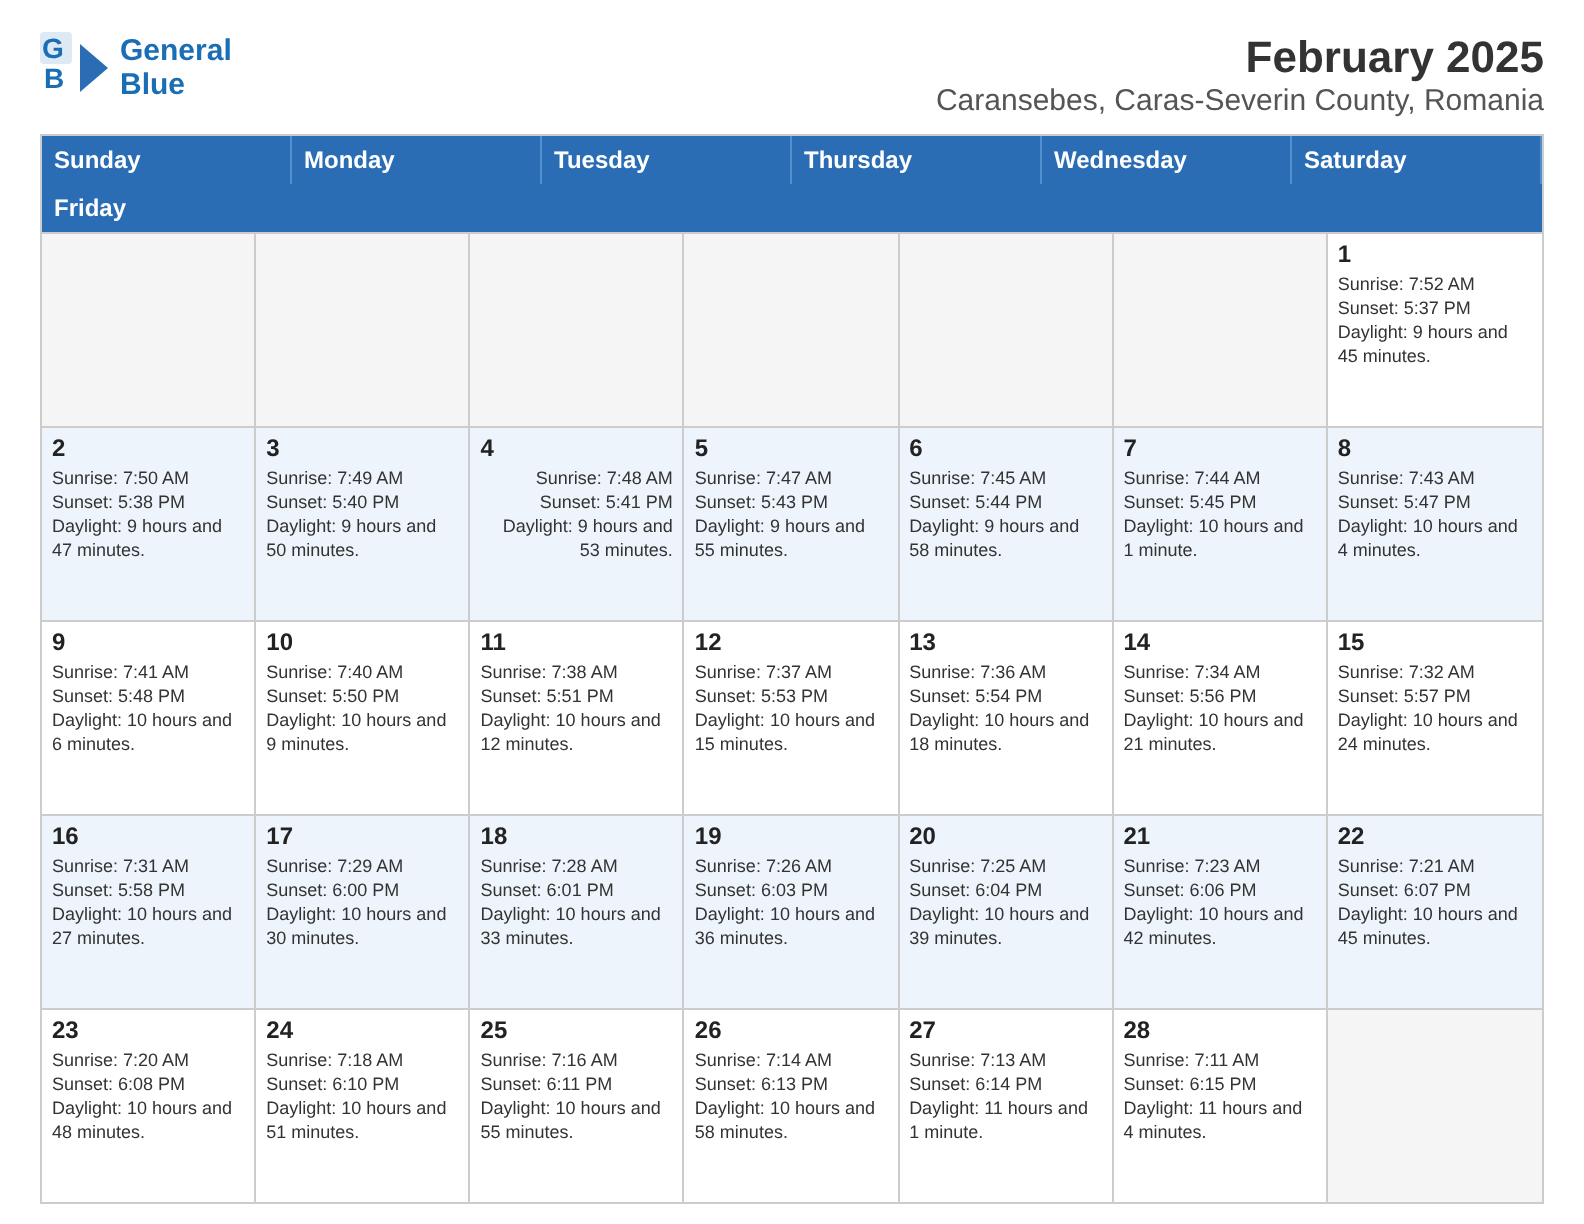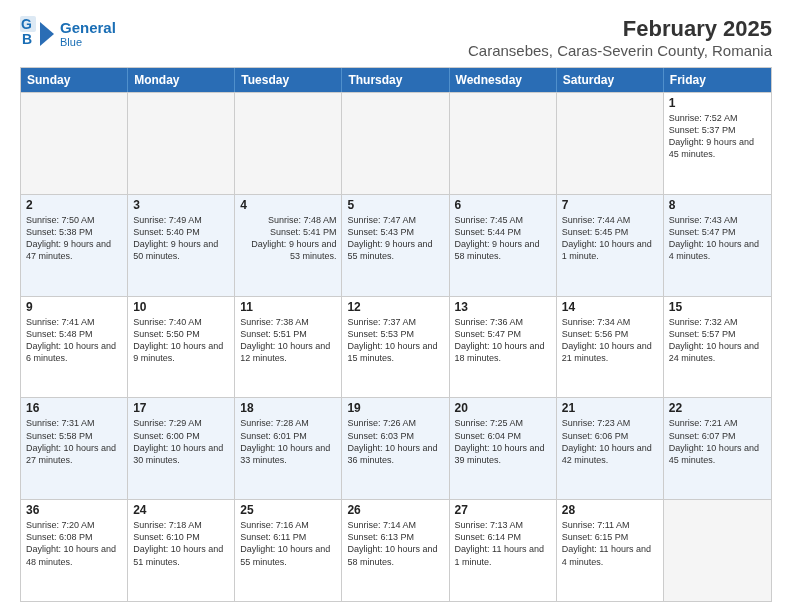--- a/index.html
+++ b/index.html
@@ -40,21 +40,21 @@
       color: #555;
     }
     .calendar {
       flex: 1;
       display: flex;
       flex-direction: column;
       border: 1px solid #ccc;
     }
     .cal-header {
       display: grid;
-      grid-template-columns: repeat(7, 1fr);
+      grid-template-columns: repeat(6, 1fr);
       background: #2a6db5;
     }
     .cal-header-cell {
       color: #fff;
       font-weight: bold;
       font-size: 12px;
       padding: 5px 6px;
       text-align: left;
       border-right: 1px solid #5090cc;
     }
@@ -217,21 +217,21 @@
           </div>
           <div class="cal-cell">
             <span class="day-num">12</span>
             <div class="cell-text" style="white-space: pre-line;">Sunrise: 7:37 AM
 Sunset: 5:53 PM
 Daylight: 10 hours and 15 minutes.</div>
           </div>
           <div class="cal-cell">
             <span class="day-num">13</span>
             <div class="cell-text" style="white-space: pre-line;">Sunrise: 7:36 AM
-Sunset: 5:47 PM
+Sunset: 5:54 PM
 Daylight: 10 hours and 18 minutes.</div>
           </div>
           <div class="cal-cell">
             <span class="day-num">14</span>
             <div class="cell-text" style="white-space: pre-line;">Sunrise: 7:34 AM
 Sunset: 5:56 PM
 Daylight: 10 hours and 21 minutes.</div>
           </div>
           <div class="cal-cell">
             <span class="day-num">15</span>
@@ -279,21 +279,21 @@
           </div>
           <div class="cal-cell">
             <span class="day-num">22</span>
             <div class="cell-text" style="white-space: pre-line;">Sunrise: 7:21 AM
 Sunset: 6:07 PM
 Daylight: 10 hours and 45 minutes.</div>
           </div>
         </div>
         <div class="cal-row">
           <div class="cal-cell">
-            <span class="day-num">36</span>
+            <span class="day-num">23</span>
             <div class="cell-text" style="white-space: pre-line;">Sunrise: 7:20 AM
 Sunset: 6:08 PM
 Daylight: 10 hours and 48 minutes.</div>
           </div>
           <div class="cal-cell">
             <span class="day-num">24</span>
             <div class="cell-text" style="white-space: pre-line;">Sunrise: 7:18 AM
 Sunset: 6:10 PM
 Daylight: 10 hours and 51 minutes.</div>
           </div>
@@ -336,18 +336,18 @@
   .logo-words {
     display: flex;
     flex-direction: column;
   }
   .logo-line1 {
     font-size: 15px;
     font-weight: bold;
     line-height: 1.15;
   }
   .logo-line2 {
-    font-size: 11px;
-    font-weight: normal;
+    font-size: 15px;
+    font-weight: bold;
     line-height: 1.15;
     color: #1a1a2e;
   }
 </style>
 
 </body></html>

